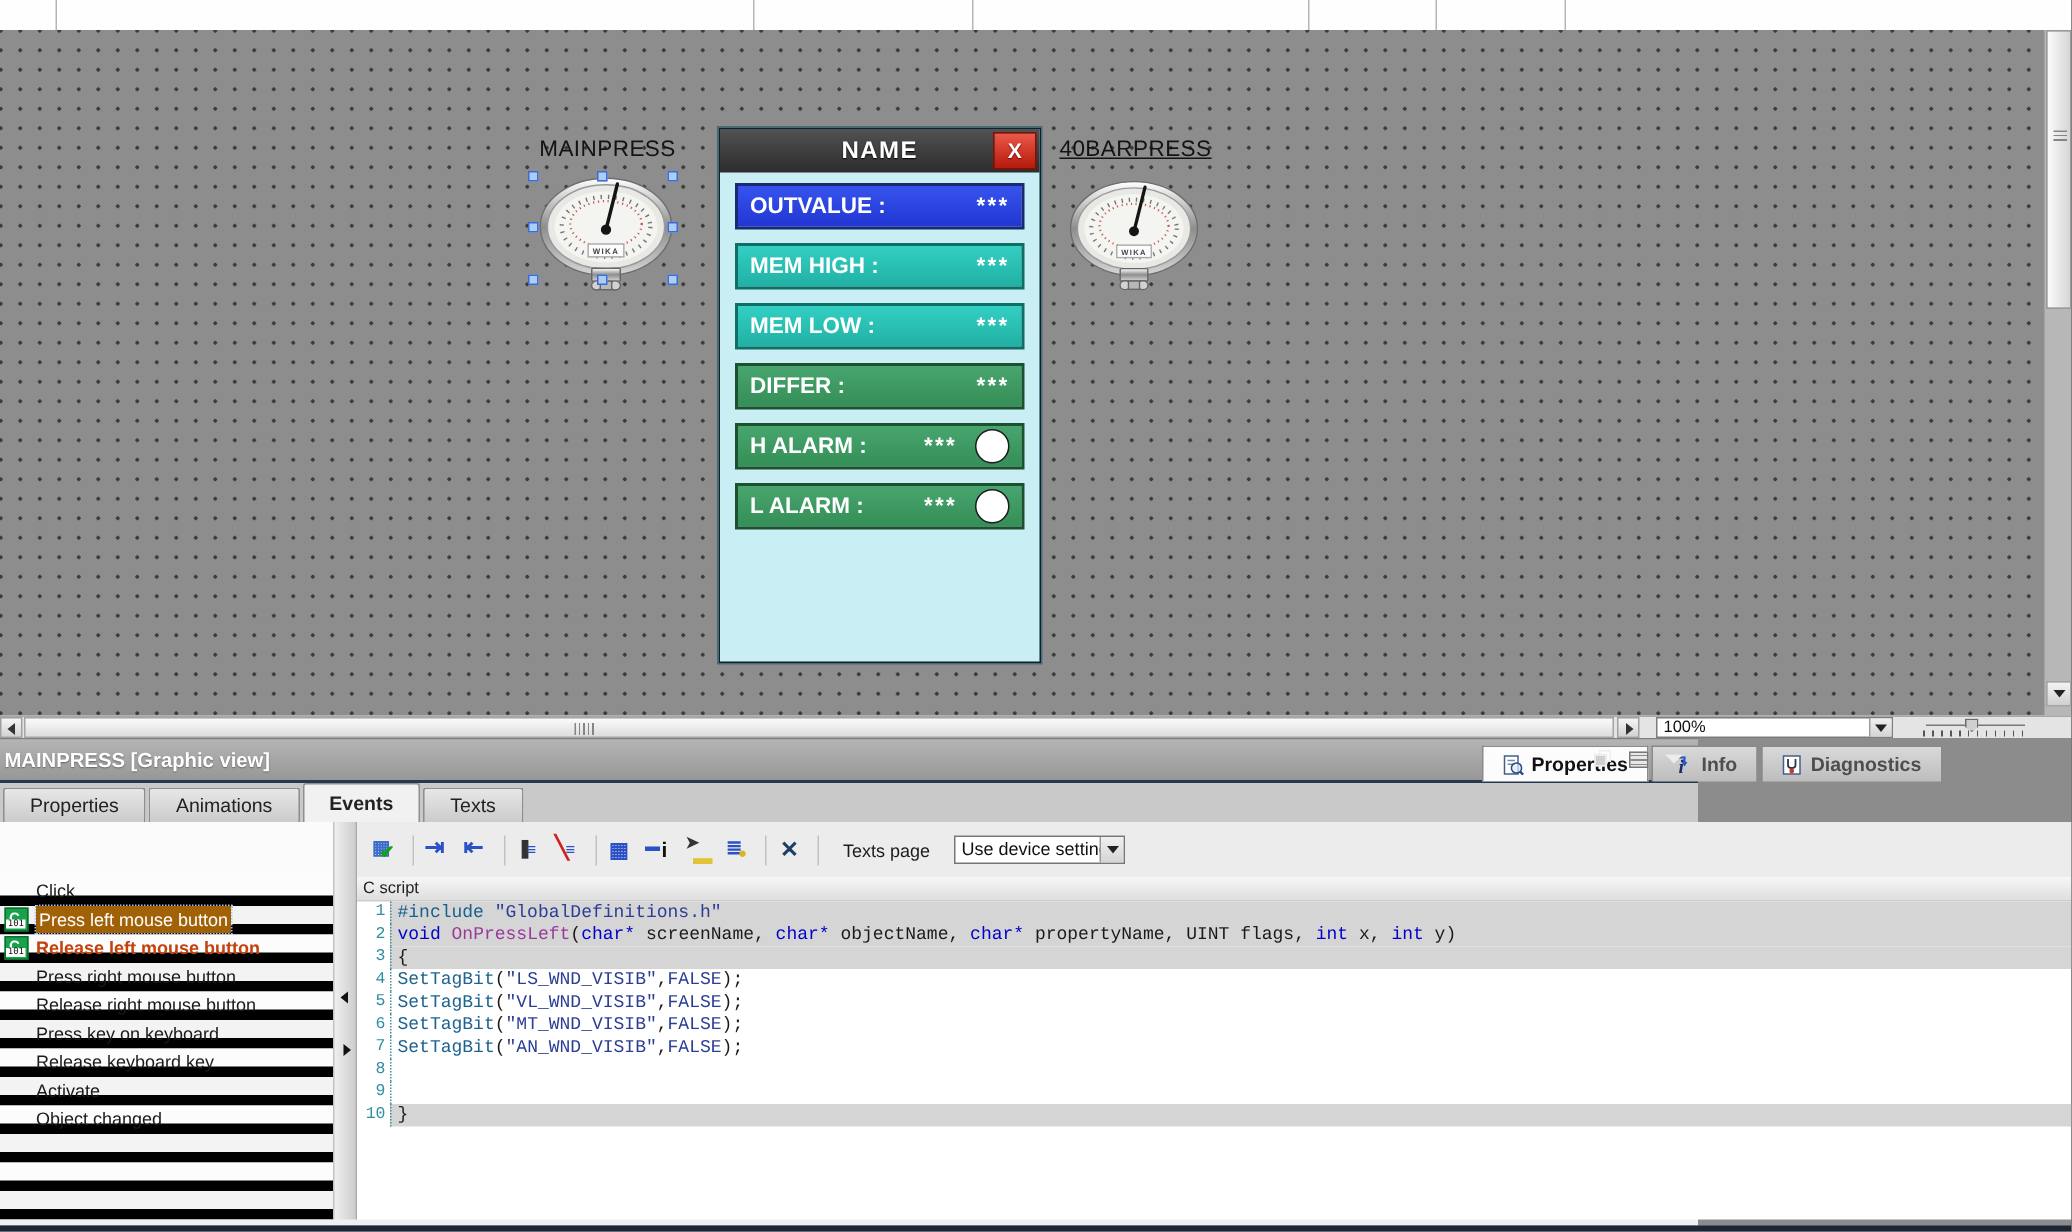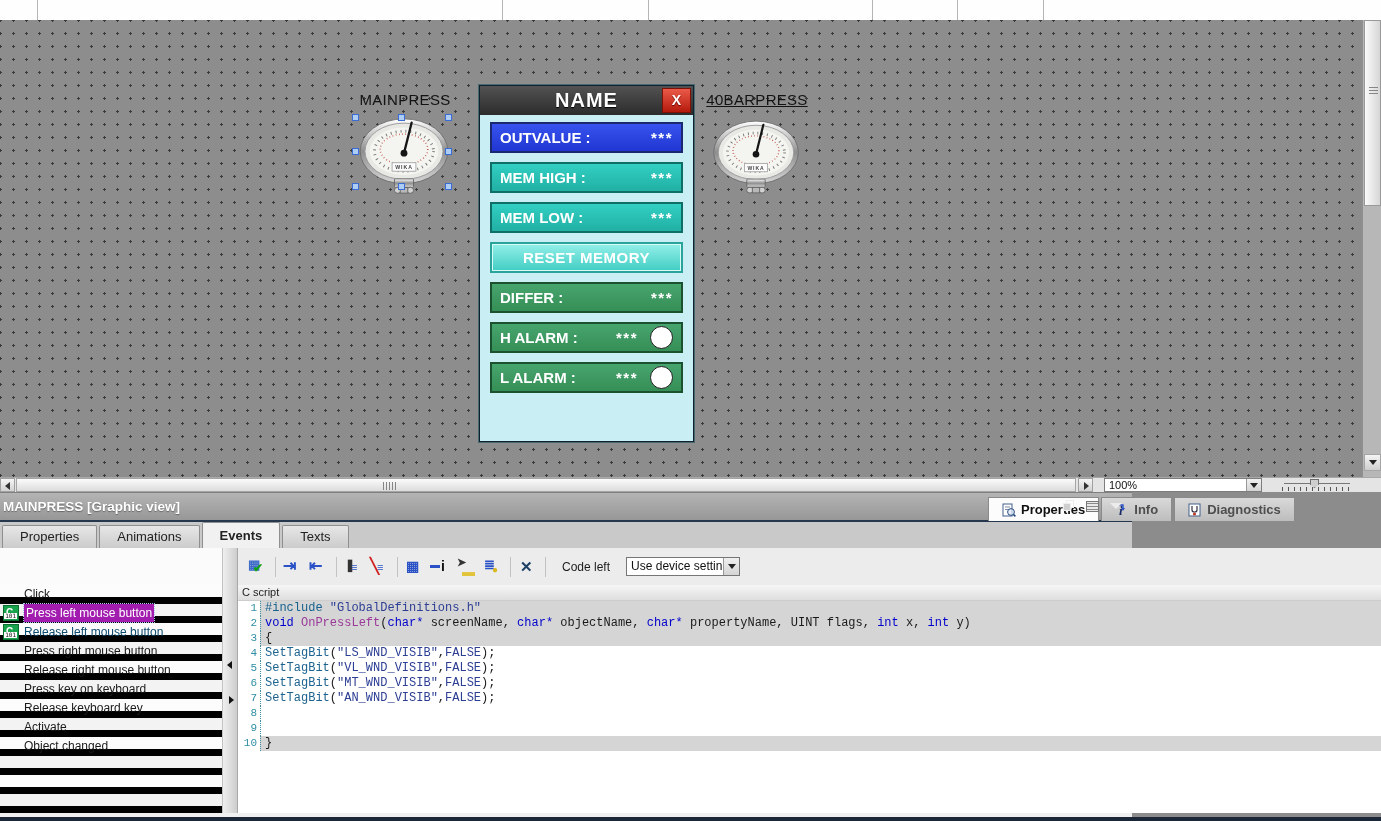--- a/index.html
+++ b/index.html
@@ -19,21 +19,21 @@
   .g-label { position:absolute; font-size:15px; color:#131313; text-align:center; letter-spacing:.3px; }
   .gauge-box { position:absolute; }
   .handles { position:absolute; left:352px; top:94px; width:100px; height:76px; pointer-events:none; }
   .handle { position:absolute; width:7px; height:7px; background:#aecdf5; border:1px solid #3a6cd4; }
 
   
   .popup { position:absolute; left:479px; top:65px; width:215px; height:357px; background:#c9eef4;
     border:1px solid #0d222e; box-shadow:0 0 0 1px #4a6a72; }
   .popup-header { height:29px; background:linear-gradient(#525252,#2c2c2c); position:relative;
     display:flex; align-items:center; justify-content:center; }
-  .popup-title { color:#fff; font-weight:bold; font-size:20px; letter-spacing:1px; text-shadow:0 1px 1px #000; }
+  .popup-title { color:#fff; font-weight:bold; font-size:16px; letter-spacing:1px; text-shadow:0 1px 1px #000; }
   .popup-close { position:absolute; right:2px; top:2px; width:29px; height:25px; border:1px solid #7e1206;
     background:linear-gradient(#ea5a49,#b51a0c); color:#fff; font-weight:bold; font-size:14px;
     text-align:center; line-height:23px; text-shadow:0 1px 1px #600; cursor:default; }
   .popup-body { padding:7px 10px; display:flex; flex-direction:column; gap:9px; }
   .prow { height:31px; flex:none; border:2px solid #13293d; display:flex; align-items:center;
     padding:0 8px; color:#fff; font-weight:bold; font-size:15px; }
   .style-blue   { background:linear-gradient(#3753ee,#2136d2); border-color:#1b2a70; }
   .style-teal   { background:linear-gradient(#33cfc3,#21b0a4); border-color:#0f6e66; }
   .style-green  { background:linear-gradient(#47a56d,#358f57); border-color:#1c512f;text-align:right; }
   .style-orange { background:linear-gradient(#ffa915,#f09500); border-color:#7e5200; }
@@ -109,22 +109,22 @@
     border-radius:2px 2px 0 0; font-size:13px; color:#222; }
   .itab.active { background:#f1f1f1; font-weight:bold; height:26px; line-height:25px; }
 
   .insp-body { position:absolute; left:0; top:56px; width:1381px; height:265px; }
   .events-pane { position:absolute; left:0; top:0; width:222px; height:265px; background:#fbfbfb;
     padding-top:37px; overflow:hidden; }
   .ev-row { height:19px; line-height:18px; border-bottom:7px solid #000000; position:relative;
     padding-left:24px; font-size:12px; color:#1a1a1a; background:#fcfcfc; }
   .ev-row.alt { background:#f3f3f3; }
   .ev-label { display:inline-block; }
-  .ev-row.sel .ev-label { background:#a21caf; color:#fff; outline:1px dotted #aac4ee; padding:0 2px; }
-  .ev-row.navy .ev-label { color:#0c4a6e; font-weight:normal; }
+  .ev-row.sel .ev-label { background:#a16207; color:#fff; outline:1px dotted #aac4ee; padding:0 2px; }
+  .ev-row.navy .ev-label { color:#c2410c; font-weight:bold; }
   .cicon { position:absolute; left:3px; top:1px; width:16px; height:16px; background:#17a24b;
     border:1px solid #0c6e30; }
   .cicon b { position:absolute; left:2px; top:-2px; color:#fff; font-size:10px; }
   .cicon i { position:absolute; right:1px; bottom:1px; background:#fff; color:#111; font-size:6px;
     font-style:normal; line-height:6px; padding:0 1px; font-family:"DejaVu Sans Mono",monospace; }
 
   .splitter { position:absolute; left:222px; top:0; width:16px; height:265px;
     background:linear-gradient(90deg,#efefef,#cdcdcd); border-left:1px solid #c2c2c2; border-right:1px solid #a8a8a8; }
   .sp-al { position:absolute; left:4px; top:113px; width:0; height:0;
     border-top:4px solid transparent; border-bottom:4px solid transparent; border-right:5px solid #111; }
@@ -243,21 +243,20 @@
             <span class="pvalue">***</span>
           </div>
           <div class="prow style-teal">
             <span class="plabel">MEM HIGH :</span>
             <span class="pvalue">***</span>
           </div>
           <div class="prow style-teal">
             <span class="plabel">MEM LOW :</span>
             <span class="pvalue">***</span>
           </div>
-          <div class="prow pbutton">RESET MEMORY</div>
           <div class="prow style-green">
             <span class="plabel">DIFFER :</span>
             <span class="pvalue">***</span>
           </div>
           <div class="prow style-green">
             <span class="plabel">H ALARM :</span>
             <span class="pvalue">***</span>
             <span class="pcircle"></span>
           </div>
           <div class="prow style-green">
@@ -411,21 +410,21 @@
             </span>
             <span class="tbicon">
               <span style="color: rgb(42, 82, 198); left: 2px; top: 1px; font-size: 13px; font-weight: bold;">≣</span>
               <span style="color: rgb(216, 184, 32); left: 10px; top: 8px; font-size: 10px; font-weight: bold;">●</span>
             </span>
             <i class="tbsep"></i>
             <span class="tbicon">
               <span style="color: rgb(28, 63, 102); left: 3px; top: 2px; font-size: 15px; font-weight: bold;">✕</span>
             </span>
             <i class="tbsep"></i>
-            <span class="cp-label">Code left</span>
+            <span class="cp-label">Texts page</span>
             <span class="cp-select"><span>Use device setting</span><span class="cp-arrow">
                 <i></i>
               </span></span>
           </div>
         <div class="cscript-bar">C script</div>
         <div class="code-lines" id="code-lines">
             <div class="code-row hl">
               <span class="lnum">1</span>
               <span class="ltext"><span class="tok-pre">#include</span><span class="tok-pln"> </span><span class="tok-str">"GlobalDefinitions.h"</span></span>
             </div>

